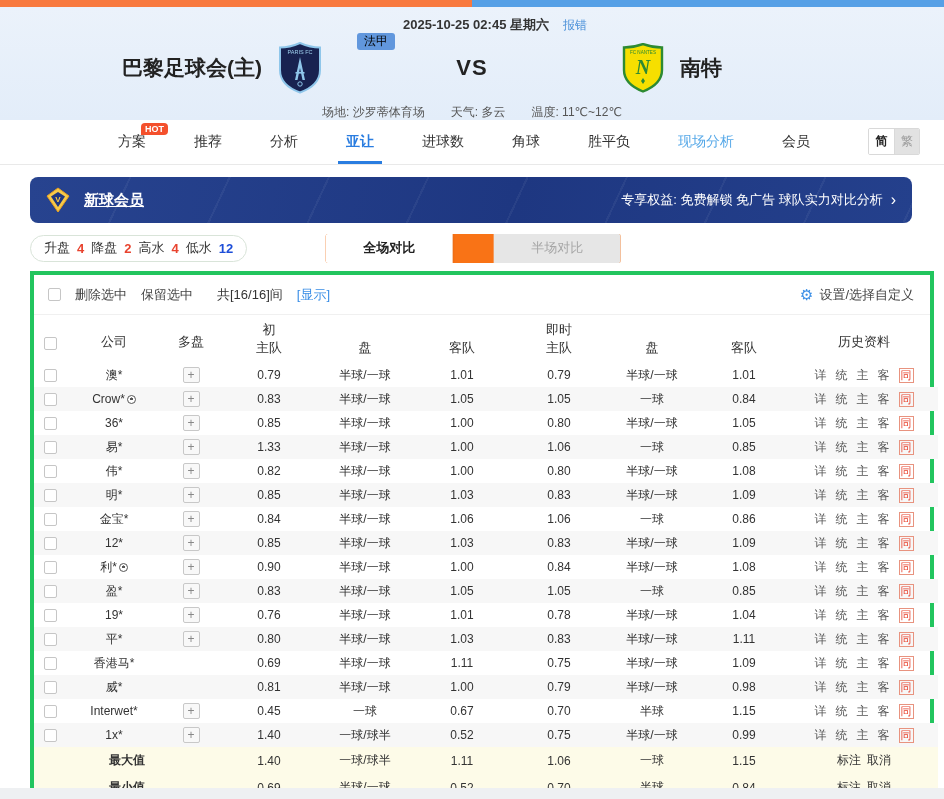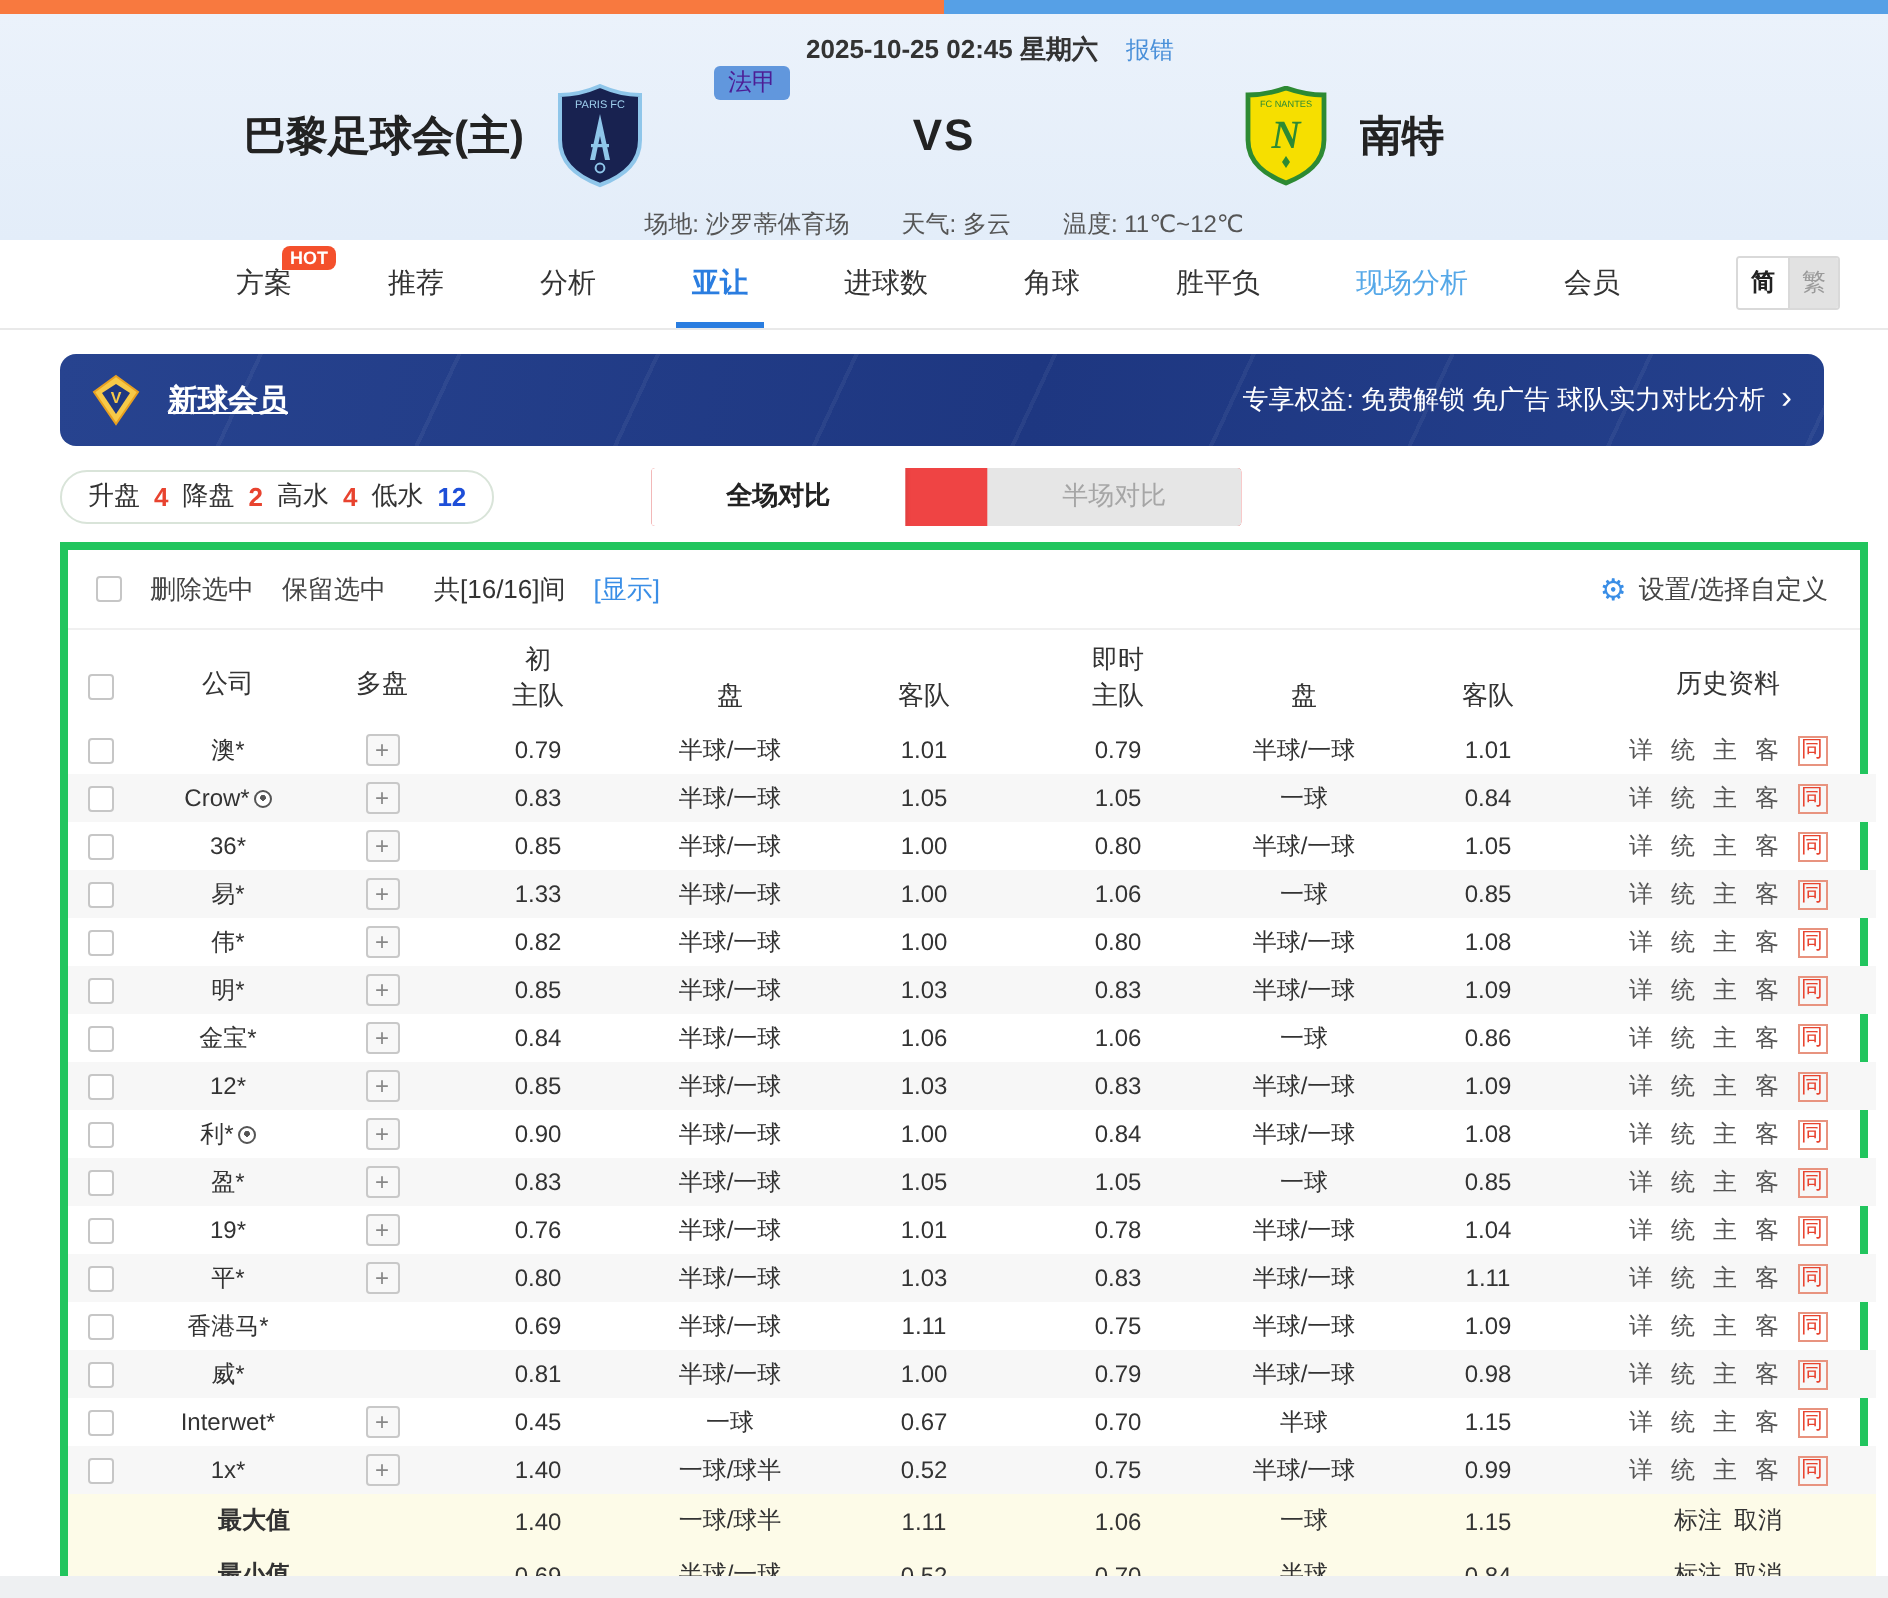--- a/index.html
+++ b/index.html
@@ -19,21 +19,21 @@
   .topbar .half-blue { flex: 1; background: #56a0e6; }
 
   
   .match-header {
     height: 113px;
     background: linear-gradient(180deg, #ebf2fb 0%, #e3edf9 100%);
     padding-top: 8px;
   }
   .meta-row { display: flex; justify-content: center; align-items: center; gap: 8px; height: 20px; }
   .league-badge {
-    background: #6197dd; color: #4c1d95; font-size: 12px; line-height: 17px;
+    background: #6197dd; color: #000000; font-size: 12px; line-height: 17px;
     padding: 0 7px; border-radius: 3px; margin-top: 32px;
   }
   .match-datetime { font-size: 13px; font-weight: bold; color: #333; }
   .report-error { font-size: 12px; color: #4a90d9; margin-left: 6px; cursor: pointer; }
   .teams-row { display: flex; align-items: center; margin-top: 5px; height: 56px; }
   .team-side { flex: 1; display: flex; align-items: center; gap: 16px; }
   .team-side.home { justify-content: flex-end; }
   .team-side.away { justify-content: flex-start; }
   .team-name { font-size: 21px; font-weight: bold; color: #222; }
   .vs-wrap { width: 300px; text-align: center; }
@@ -84,21 +84,21 @@
   .stats-pill {
     display: inline-flex; align-items: center; gap: 7px;
     border: 1px solid #d9e4d9; background: #fff; border-radius: 14px;
     height: 27px; padding: 0 13px; font-size: 13px; color: #333;
   }
   .stat-num { font-weight: bold; }
   .stat-num.red { color: #e8432f; }
   .stat-num.green { color: #1d4ed8; }
   .compare-toggle {
     position: absolute; left: 50%; transform: translateX(-53%);
-    display: flex; background: #ef4444; border-radius: 2px; overflow: hidden;
+    display: flex; background: #f97316; border-radius: 2px; overflow: hidden;
   }
   .toggle-btn { width: 127px; height: 29px; font-size: 13px; display: flex; align-items: center; justify-content: center; cursor: pointer; }
   .toggle-btn.active { background: #fff; color: #222; font-weight: bold; box-shadow: 0 0 3px rgba(0,0,0,0.15); }
   .toggle-btn.inactive { background: #e6e6e6; color: #a6a6a6; margin-left: 41px; }
 
   
   .table-card {
     margin: 8px 10px 0 30px; border: 4px solid #22c55e; background: #fff;
   }
   .table-toolbar {

